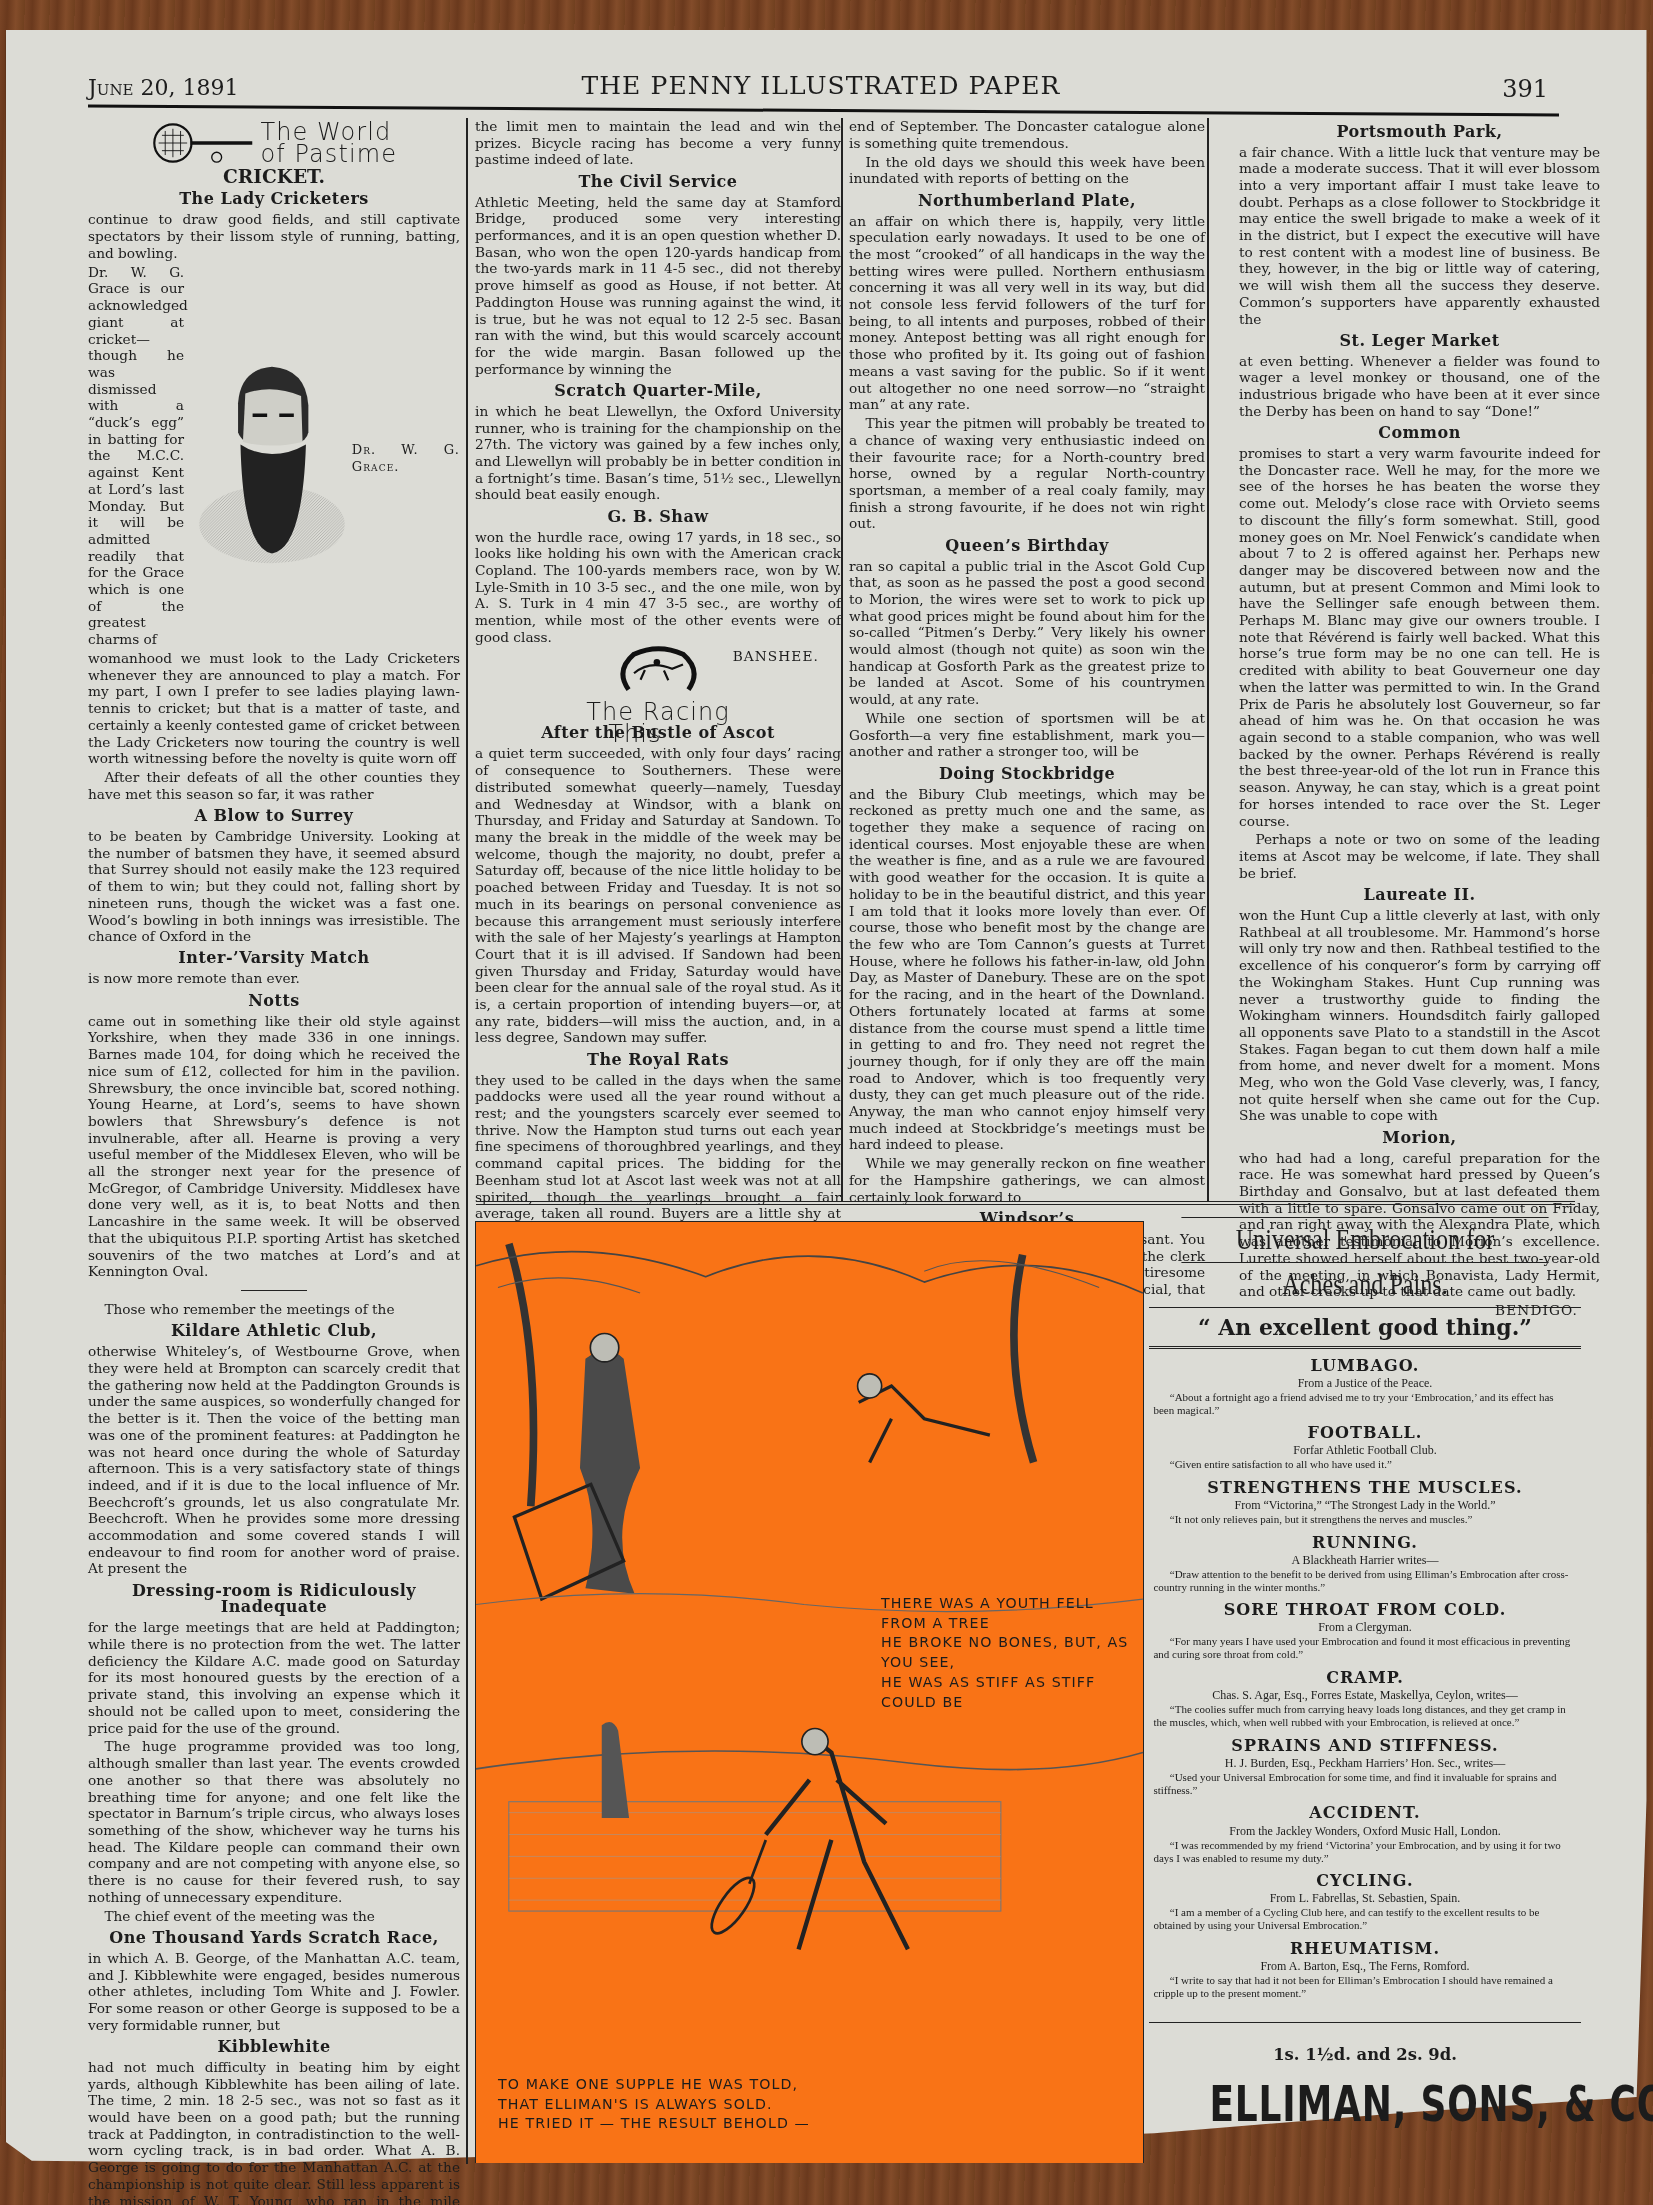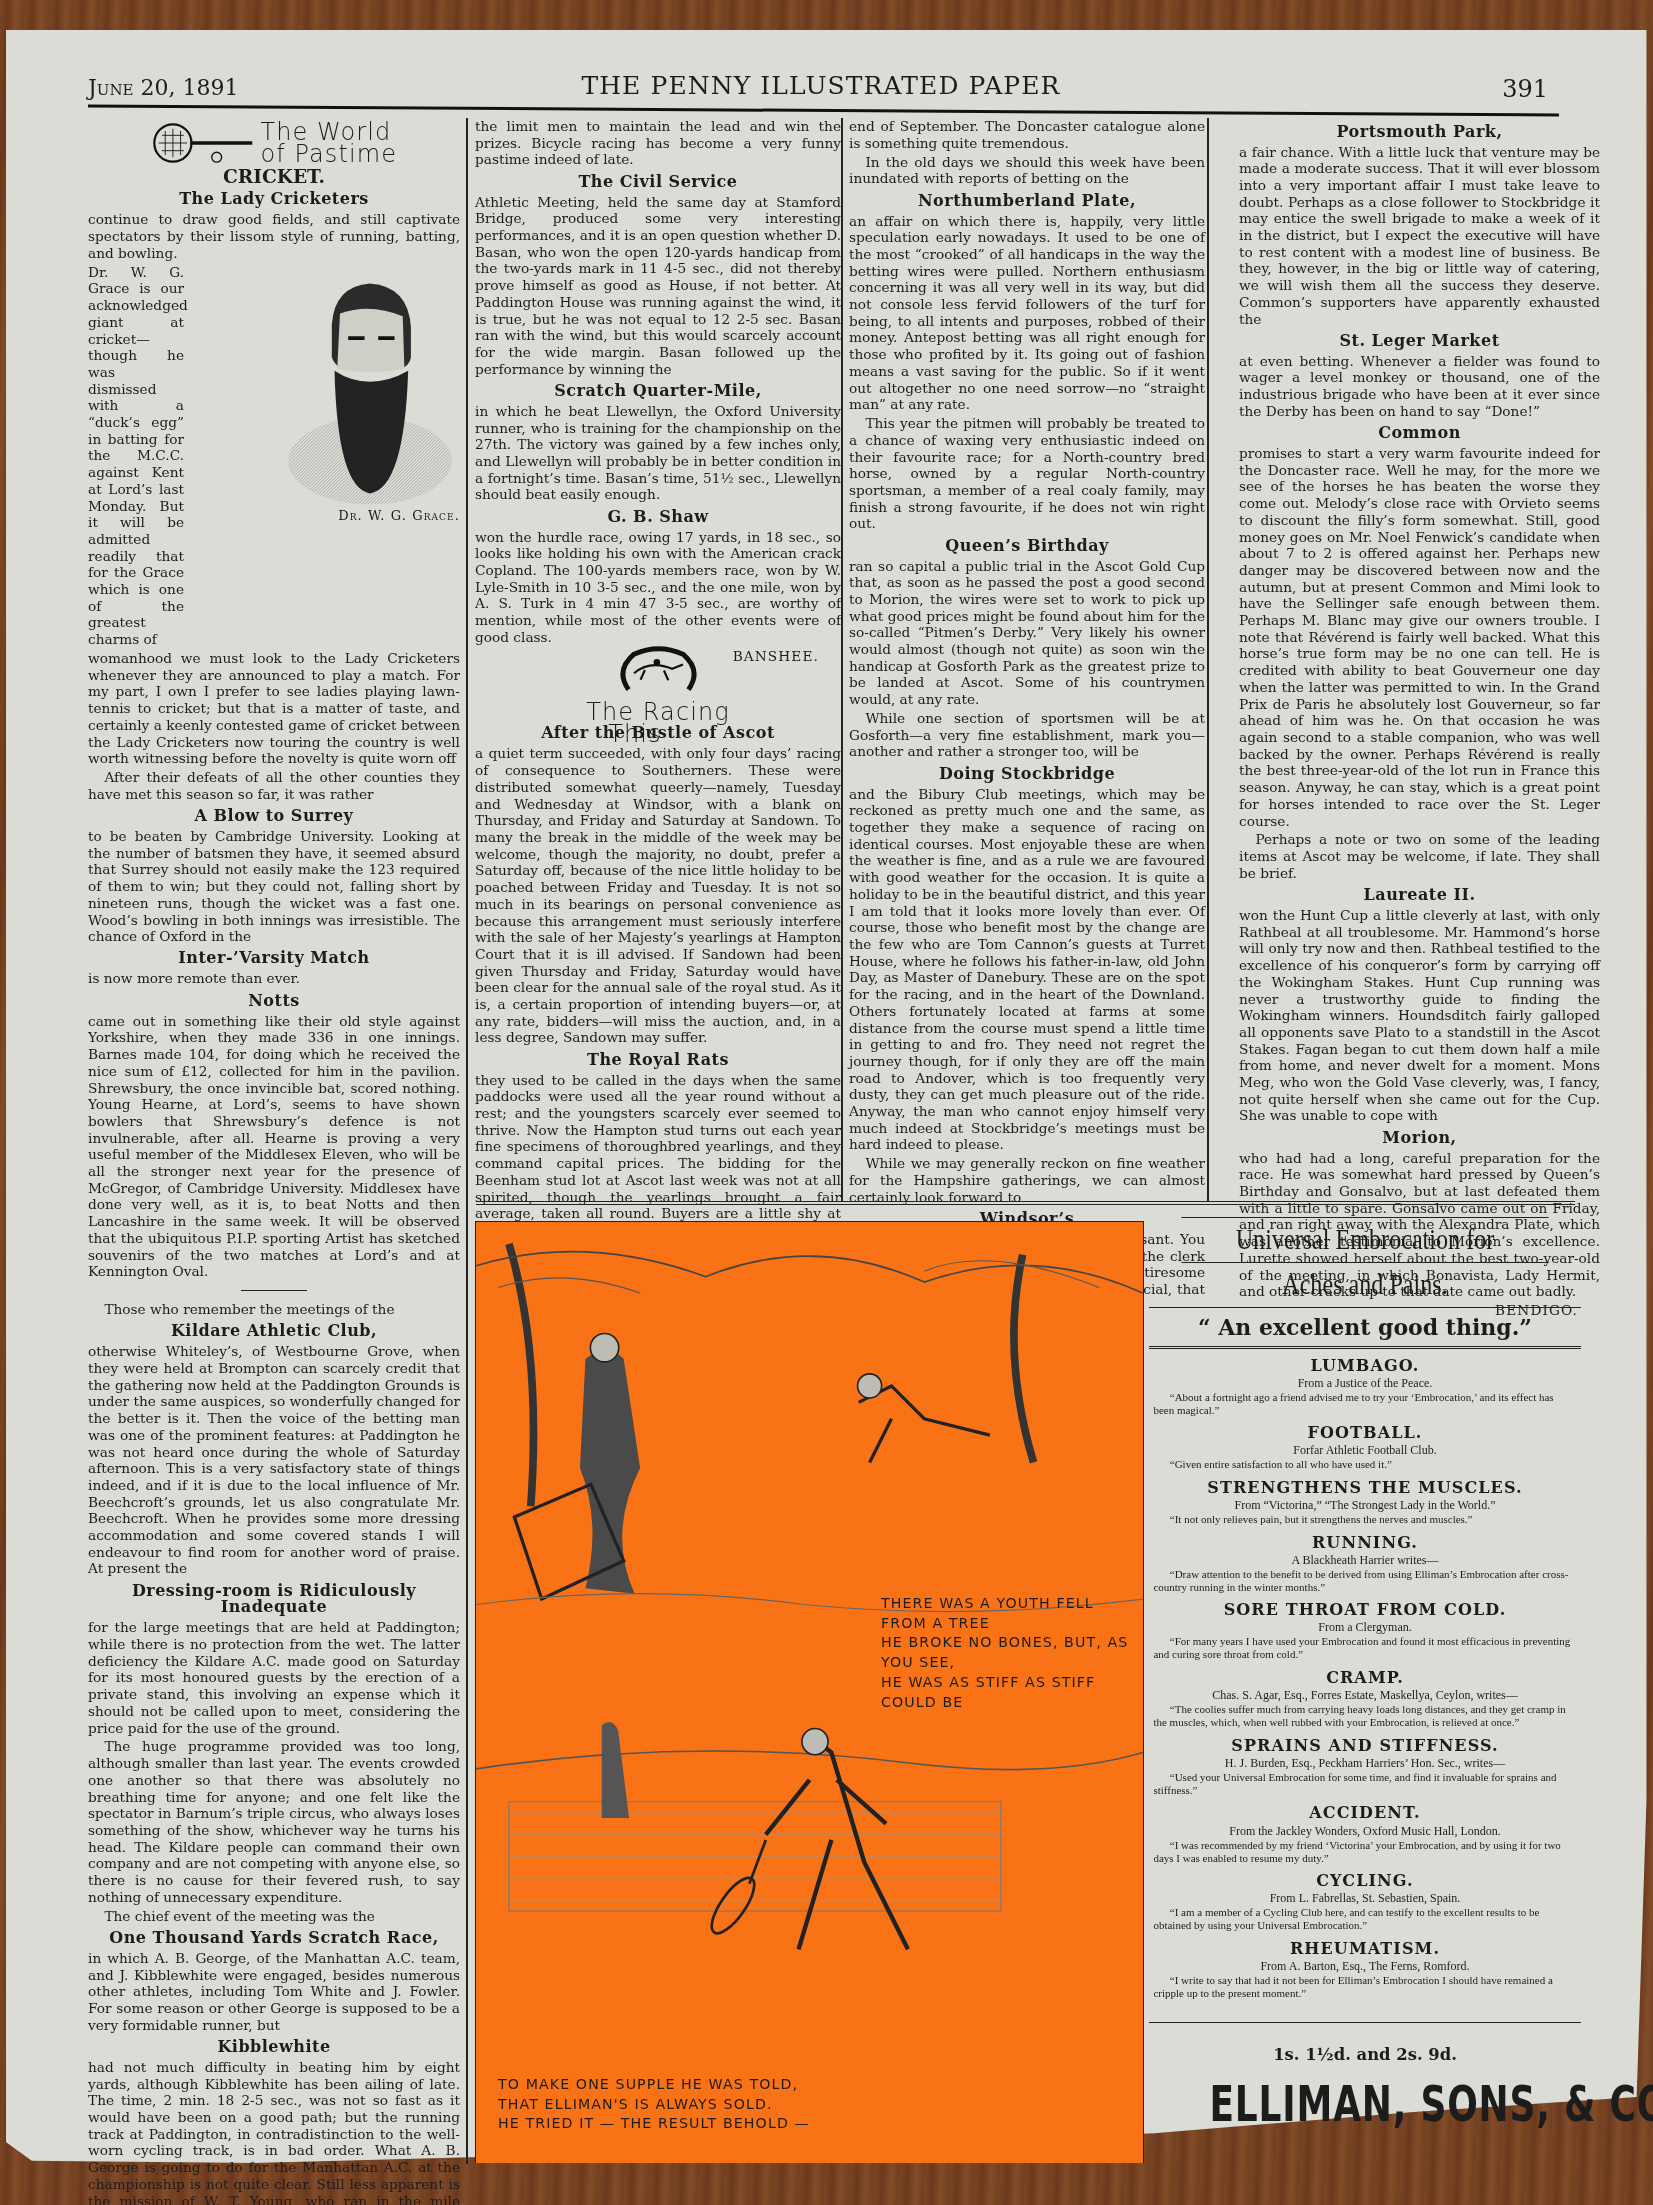--- a/index.html
+++ b/index.html
@@ -20,21 +20,21 @@
   .col p.ind{text-indent:16.4px;}
   .col h3{margin:5.5px 0 3.3px;text-align:center;font-family:"DejaVu Serif",serif;font-weight:bold;font-size:16px;letter-spacing:0.5px;}
   .col h2{margin:2.2px 0 3.3px;text-align:center;font-weight:bold;font-size:18.6px;}
   .sig{text-align:right;padding-right:22px;letter-spacing:1.1px;}
   .vrule{position:absolute;width:1.6px;background:#222;}
   .logo{display:flex;align-items:center;justify-content:center;height:49px;gap:5.5px;}
   .logo svg{flex:none;}
   .logo .lt{font-family:"DejaVu Sans",sans-serif;font-size:24px;line-height:22px;text-align:left;letter-spacing:1.1px;font-weight:300;}
   .portrait-wrap{display:flex;gap:7.7px;}
   .portrait-text{width:96px;flex:none;}
-  .portrait{flex:1;display:flex;flex-direction:column;align-items:flex-end;}
+  .portrait{flex:1;display:flex;flex-direction:row;align-items:center;}
   .caption-sc{font-variant:small-caps;font-size:13px;letter-spacing:1.1px;margin-top:3.3px;}
   .illus{position:absolute;left:475px;top:1221px;width:667px;height:941px;border:1.6px solid #222;border-bottom:none;background:#f97316;overflow:hidden;}
   .hrule2{position:absolute;left:476px;top:1201px;width:1099px;height:2.2px;border-top:1.6px solid #222;border-bottom:1.6px solid #222;}
   .verse{position:absolute;font-family:"DejaVu Sans",sans-serif;font-size:14.2px;line-height:19.7px;letter-spacing:1.1px;text-transform:uppercase;}
   .ad{position:absolute;left:1149px;top:1217px;width:432px;height:930px;text-align:center;}
   .ad h1{margin:0;font-family:"DejaVu Sans",sans-serif;font-weight:900;font-size:39px;letter-spacing:1.1px;}
   .ad .sub{font-family:"Liberation Serif",serif;font-size:28.4px;line-height:44px;transform:scaleX(.85);border-top:1.6px solid #222;}
   .ad .quote{font-weight:bold;font-size:22px;line-height:38px;border-top:1.6px solid #222;border-bottom:3.3px double #222;}
   .ad h4{margin:6.6px 0 1.1px;font-size:16px;letter-spacing:1.1px;}
   .ad .from{font-family:"Liberation Serif",serif;font-size:12px;}

